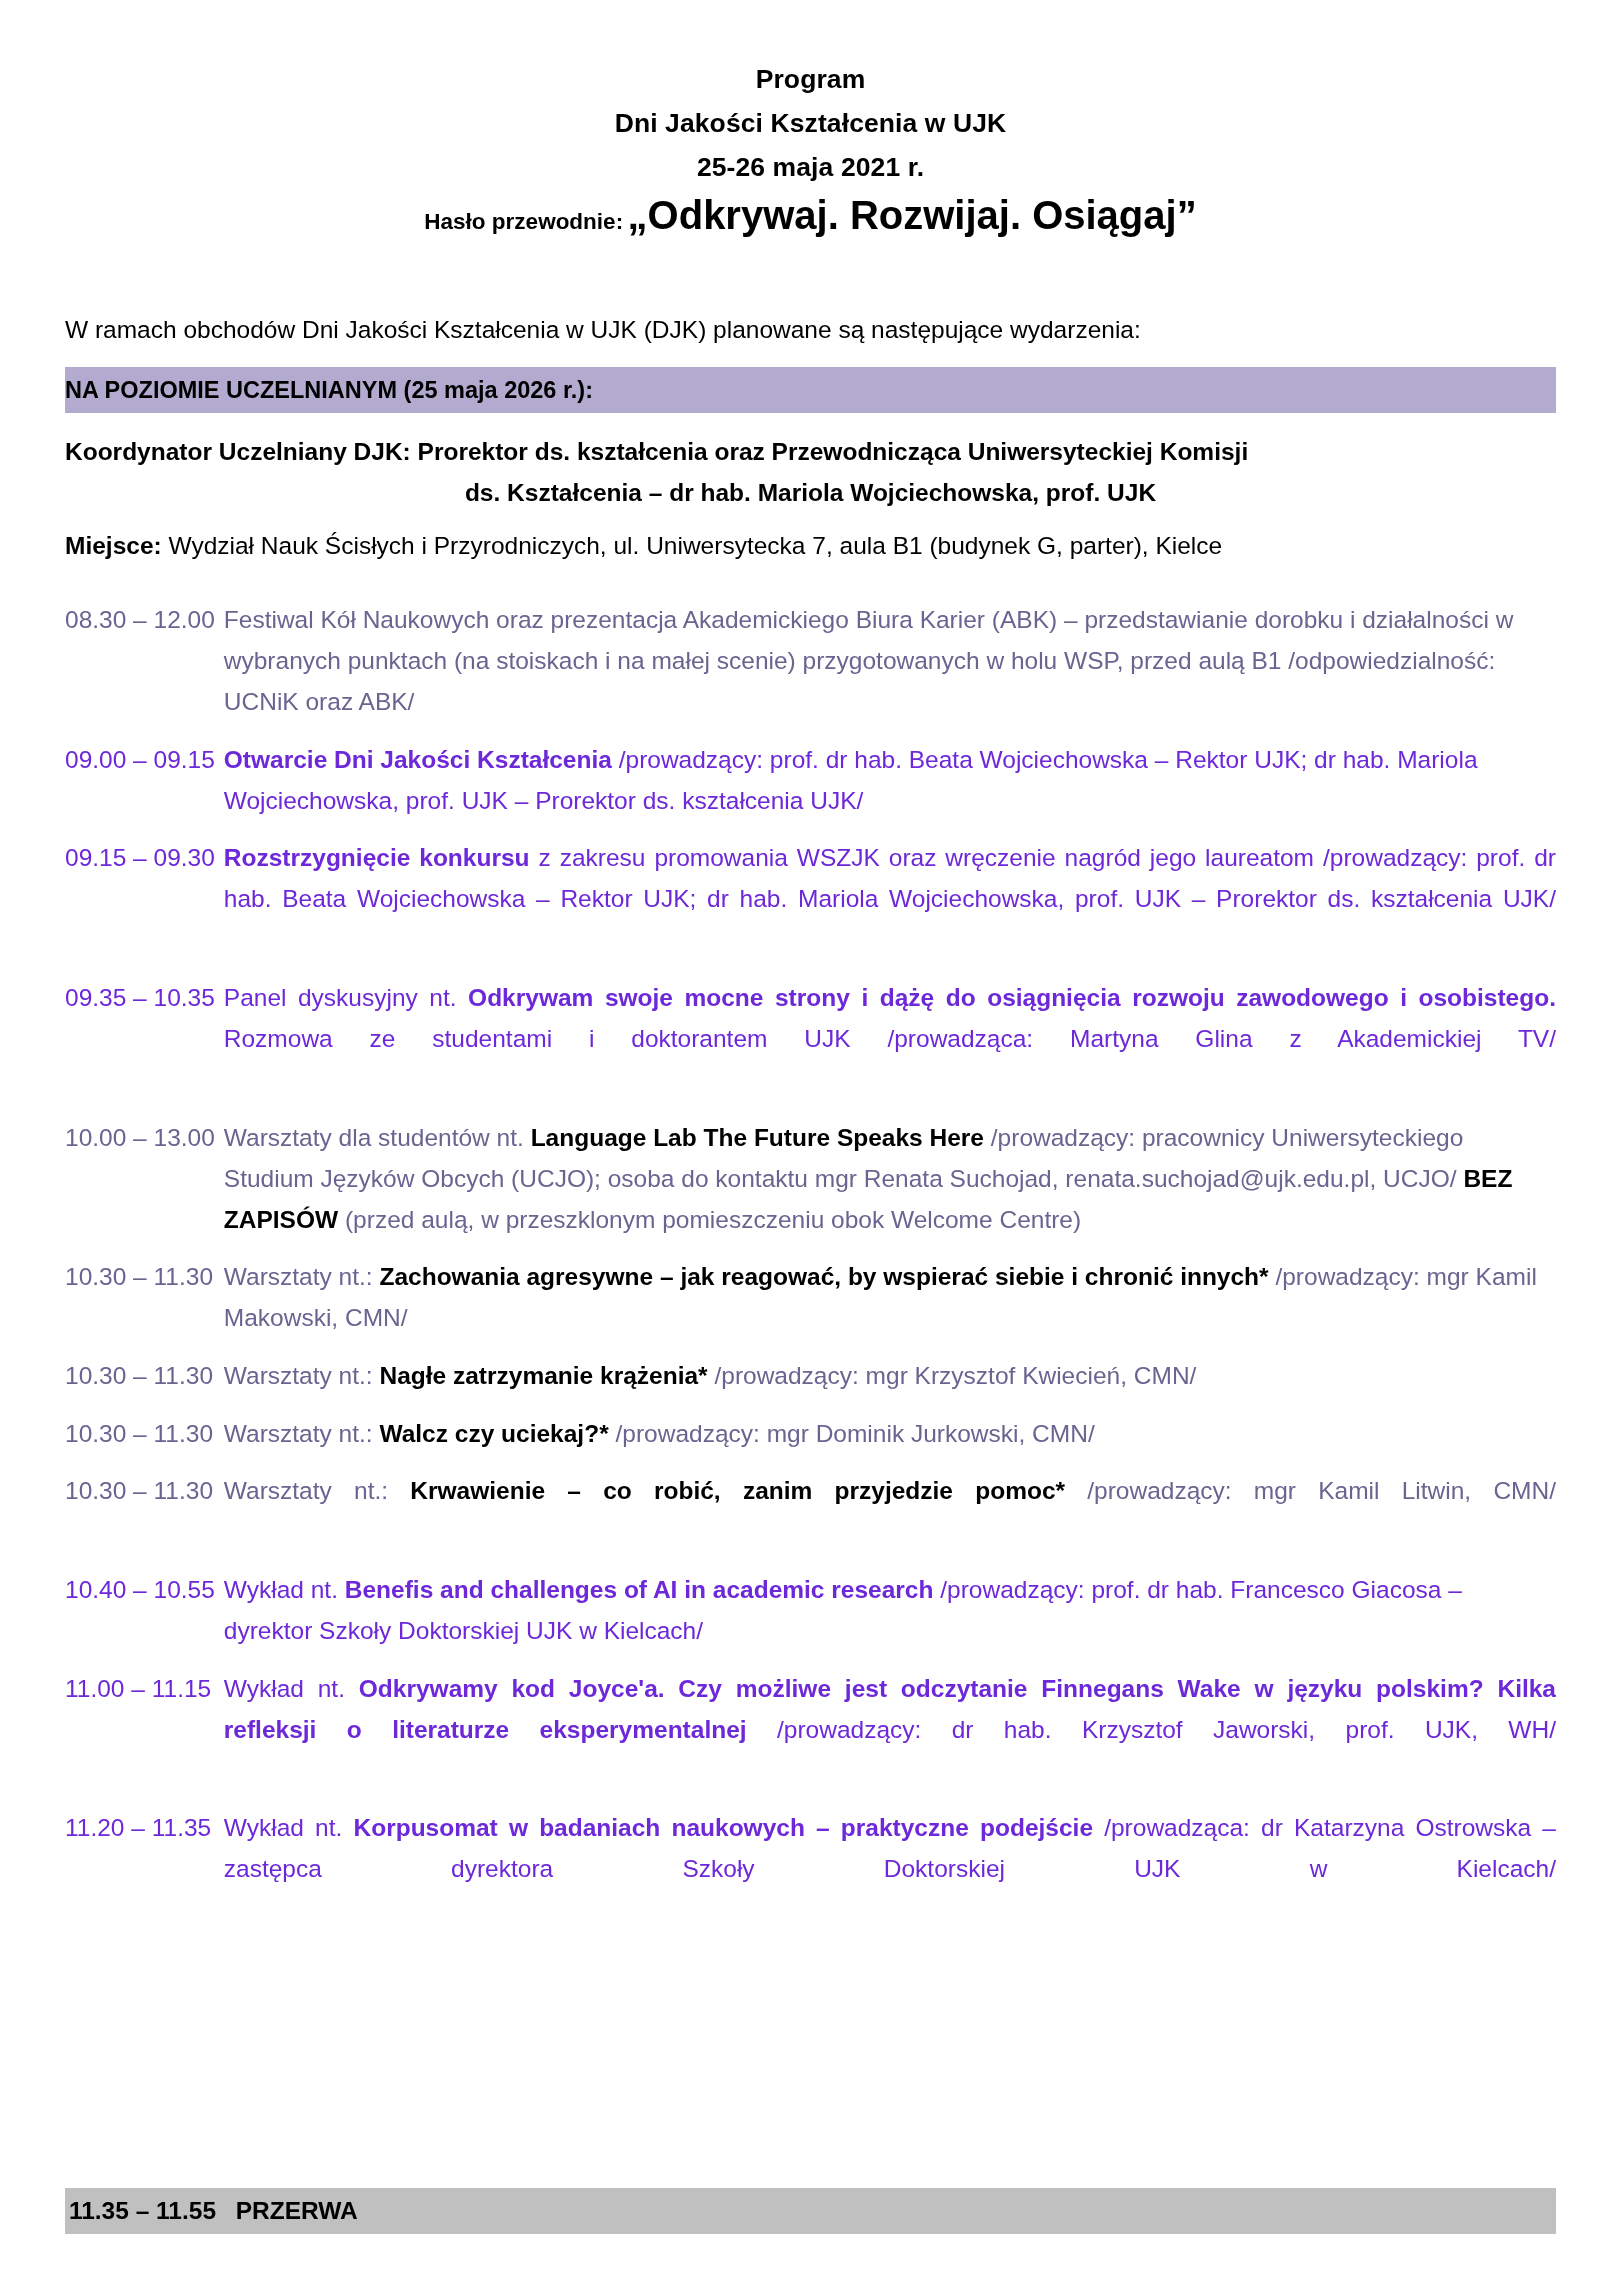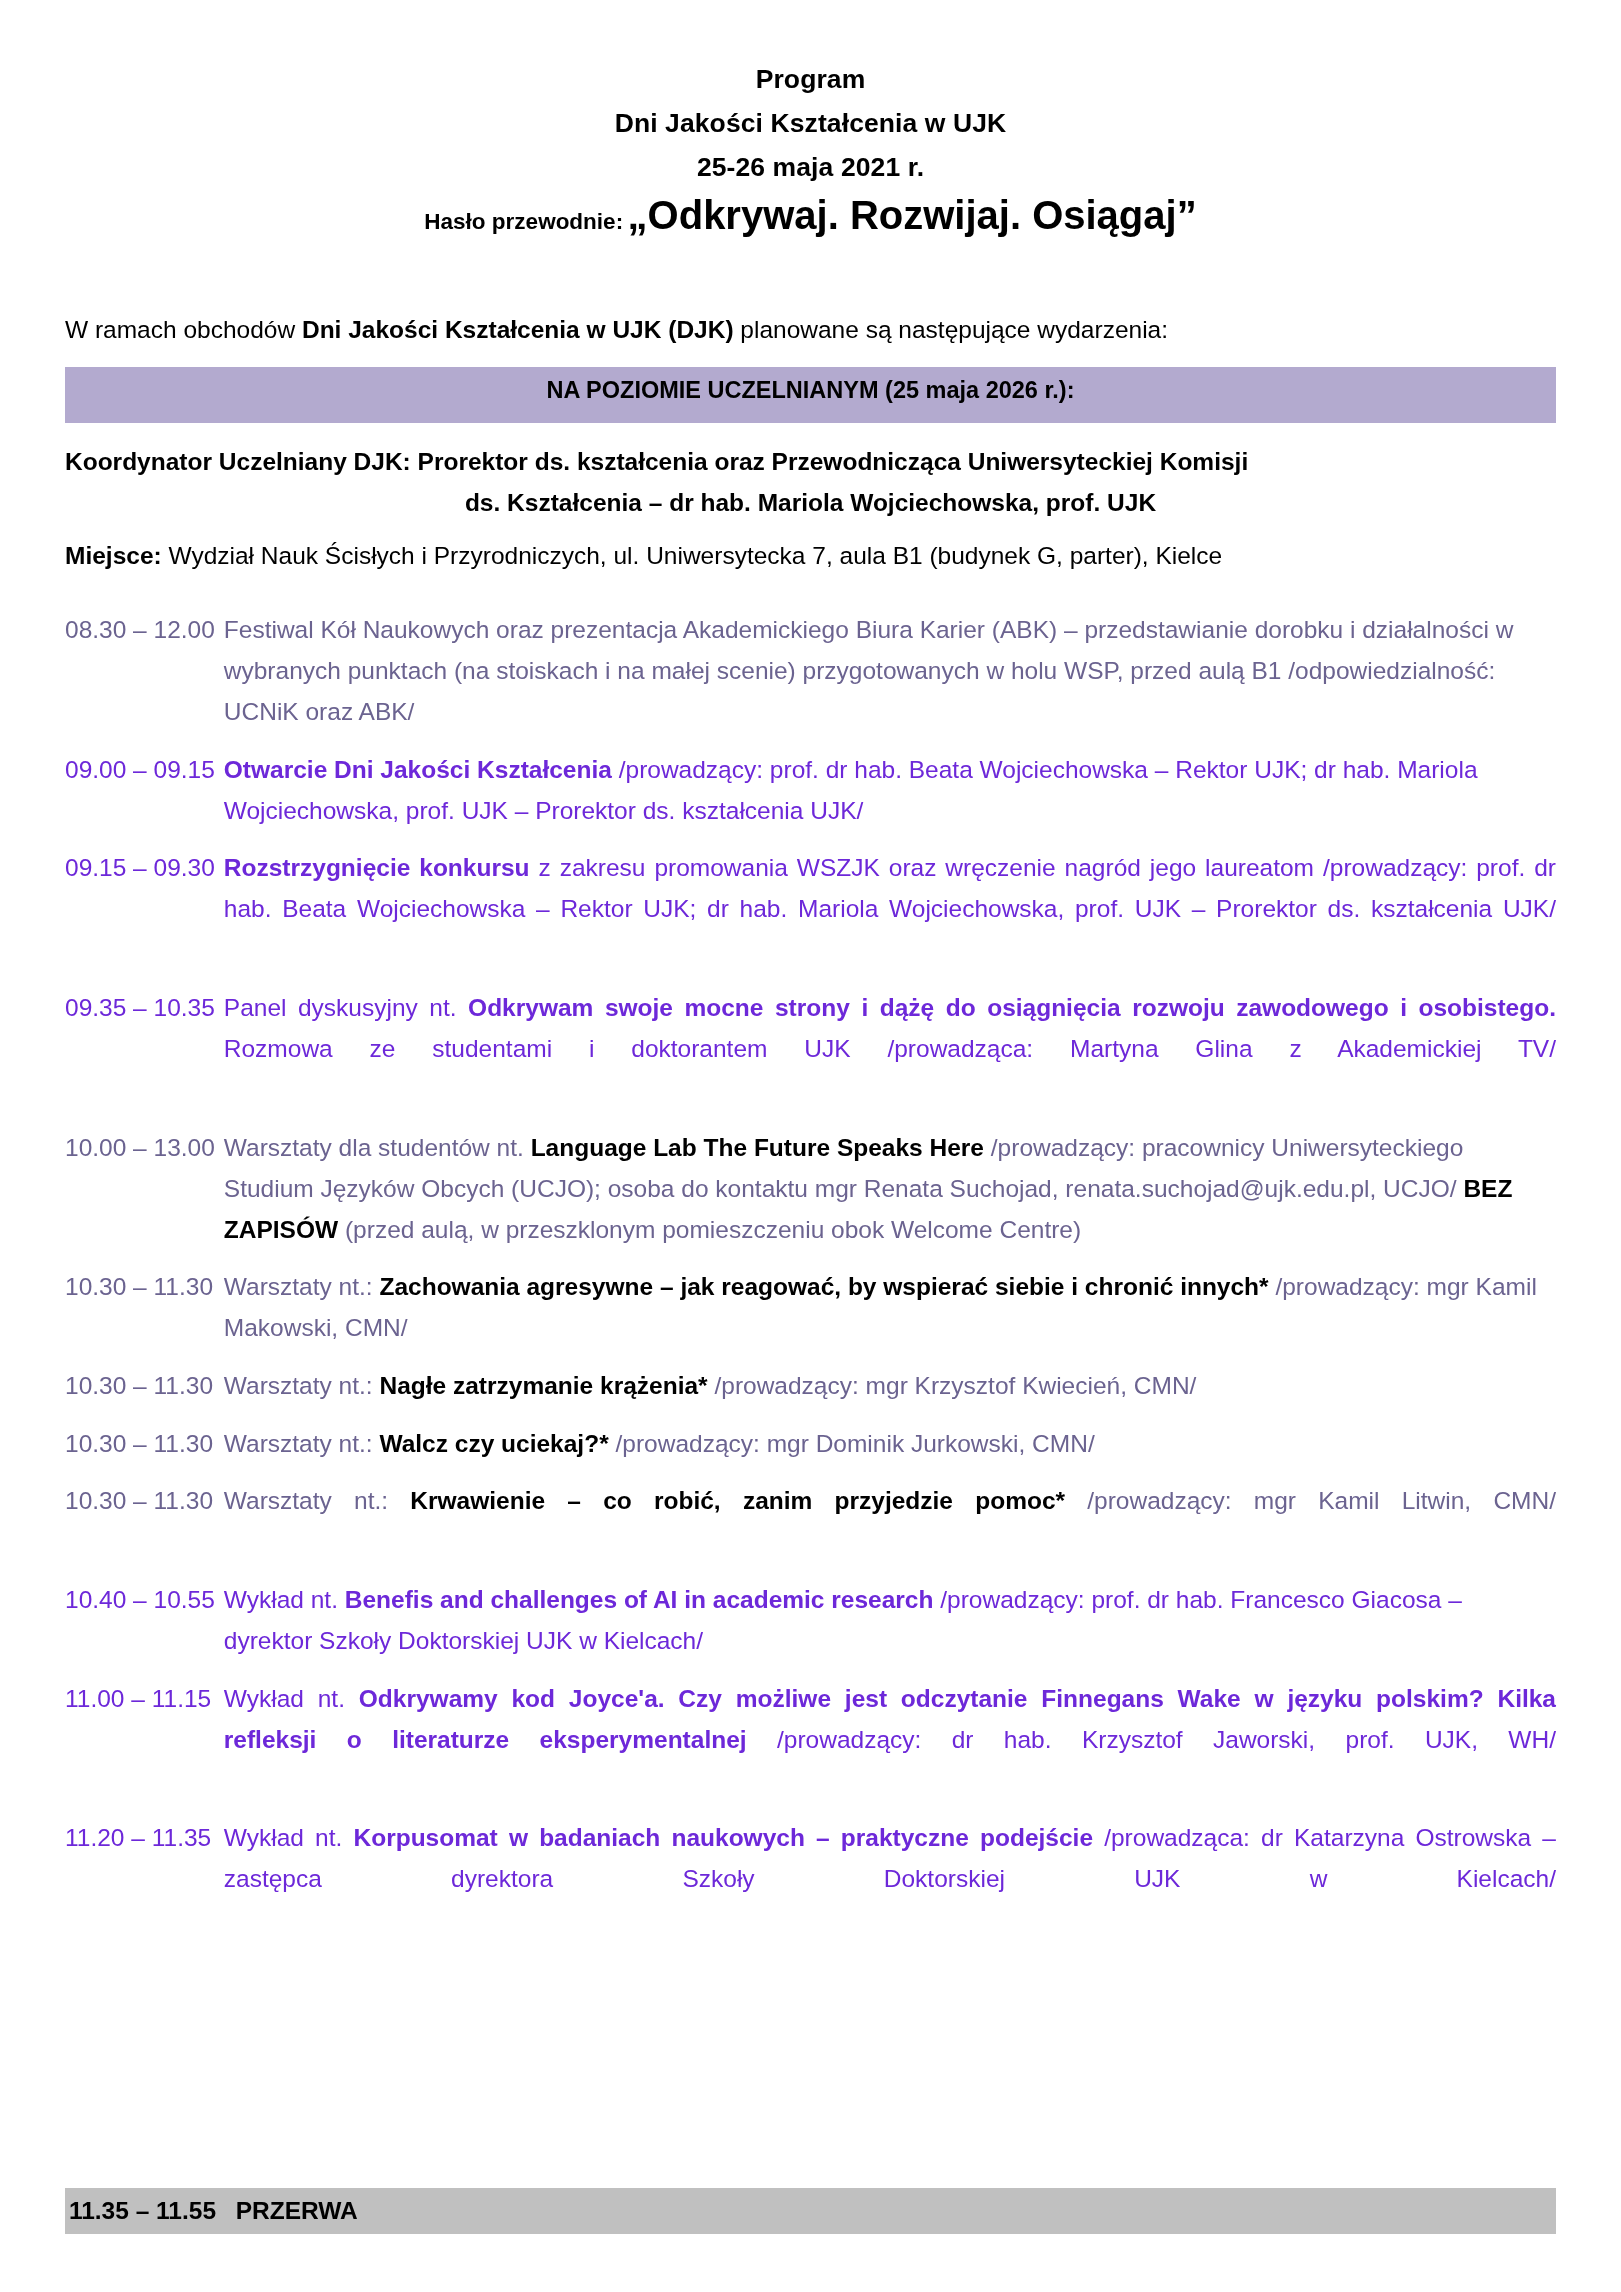--- a/index.html
+++ b/index.html
@@ -47,29 +47,29 @@
     font-size: 40px;
   }
 
   
   .intro {
     margin-top: 63px;
     font-size: 24.5px;
     line-height: 37px;
     text-align: left;
   }
-  .intro b { font-weight: bold; }
+  .intro b { font-weight: normal; }
 
   
   .section-banner {
     margin-top: 18.6px;
     background: #b3aacf;
-    height: 56px;
+    height: 46px;
     line-height: 46px;
-    text-align: center;
+    text-align: left;
     font-weight: bold;
     font-size: 23.5px;
     color: #000000;
   }
 
   
   .coordinator {
     margin-top: 18.6px;
     font-size: 24.5px;
     line-height: 41px;

